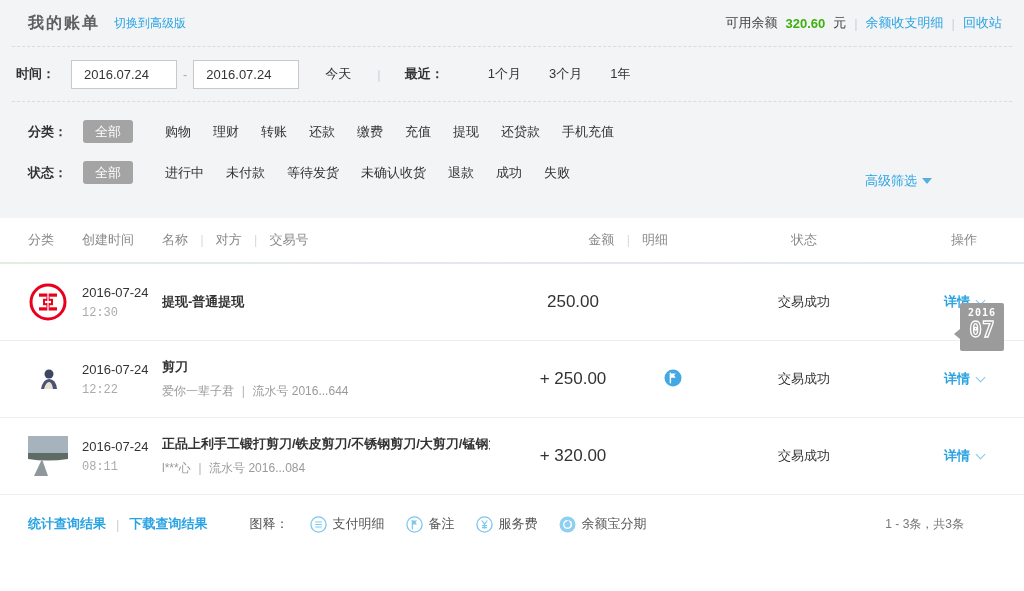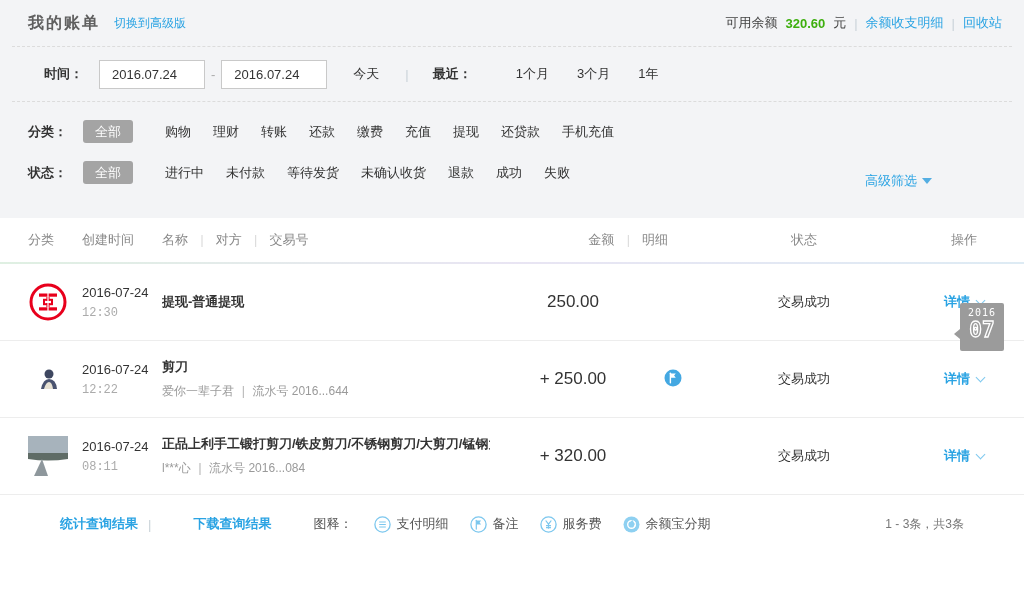--- a/index.html
+++ b/index.html
@@ -15,21 +15,21 @@
   
   .filter-wrap { background: #f3f4f6; }
   .topbar { height: 46px; display: flex; align-items: center; padding: 0 22px 0 28px; }
   .page-title { font-size: 16px; font-weight: bold; color: #5f5f5f; letter-spacing: 2px; }
   .switch-link { font-size: 12px; margin-left: 14px; }
   .topbar-right { margin-left: auto; font-size: 13px; color: #444; display: flex; align-items: center; gap: 8px; }
   .balance-value { color: #3eaf0e; font-weight: bold; }
   .vsep { color: #c9d2d8; }
   .dashed { border-top: 1px dashed #dcdcdc; margin: 0 12px; height: 0; }
 
-  .time-row { height: 54px; display: flex; align-items: center; padding-left: 44px; }
+  .time-row { height: 54px; display: flex; align-items: center; padding-left: 16px; }
   .f-label { font-weight: bold; font-size: 13px; color: #333; margin-right: 16px; }
   .date-input { width: 106px; height: 29px; border: 1px solid #c9c9c9; background: #fff;
     padding-left: 12px; font-size: 13px; color: #333; font-family: inherit; }
   .date-dash { color: #aaa; margin: 0 6px; }
   .quick-opt { color: #333; margin-left: 26px; cursor: pointer; }
   .time-row .vsep { margin-left: 26px; }
   .recent-label { font-weight: bold; margin-left: 24px; }
   .recent-opt { color: #333; margin-left: 28px; cursor: pointer; }
 
   .filters-body { position: relative; padding-bottom: 34px; }
@@ -69,27 +69,27 @@
   .status-txt { color: #333; }
   .detail-link { font-size: 13px; font-weight: bold; }
   .chev { display: inline-block; width: 7px; height: 7px; border-right: 1px solid #7ec9ef;
     border-bottom: 1px solid #7ec9ef; transform: rotate(45deg); margin-left: 7px; vertical-align: 2px; }
 
   
   .month-badge { position: absolute; left: 960px; top: 303px; width: 44px; height: 48px;
     background: #9b9b9b; border-radius: 2px; color: #fff; text-align: center; z-index: 5; }
   .month-badge::before { content: ""; position: absolute; left: -6px; top: 26px;
     border-top: 5px solid transparent; border-bottom: 5px solid transparent; border-right: 6px solid #9b9b9b; }
-  .mb-year { font-family: "DejaVu Sans Mono", monospace; font-size: 10px; letter-spacing: 1px; padding-top: 4px; }
+  .mb-year { font-family: "DejaVu Sans Mono", monospace; font-size: 10px; letter-spacing: 1px; padding-top: 4px; font-weight: bold; }
   .mb-month { font-family: "DejaVu Sans Mono", monospace; font-size: 21px; font-weight: bold; line-height: 1;
     color: #9b9b9b; -webkit-text-stroke: 1.3px #fff; margin-top: 2px; }
 
   
   .t-foot { display: flex; align-items: center; margin-top: 20px; padding: 0 60px 0 28px; font-size: 13px; color: #555; }
-  .foot-link { font-weight: bold; margin-left: 32px; }
+  .foot-link { font-weight: bold; }
   .t-foot .vsep { margin: 0 10px; }
   .legend-label { margin-left: 42px; color: #555; }
   .legend-item { display: flex; align-items: center; margin-left: 22px; color: #555; }
   .legend-item svg { margin-right: 5px; }
   .pagination { margin-left: auto; color: #777; font-size: 12px; }
 </style>
 </head>
 <body>
 
 <div class="page">

